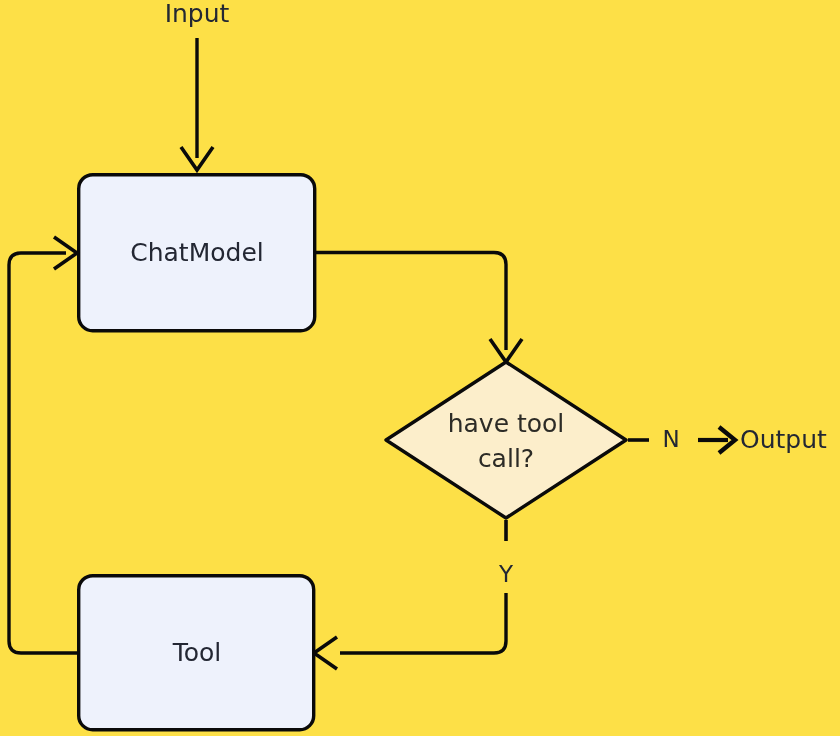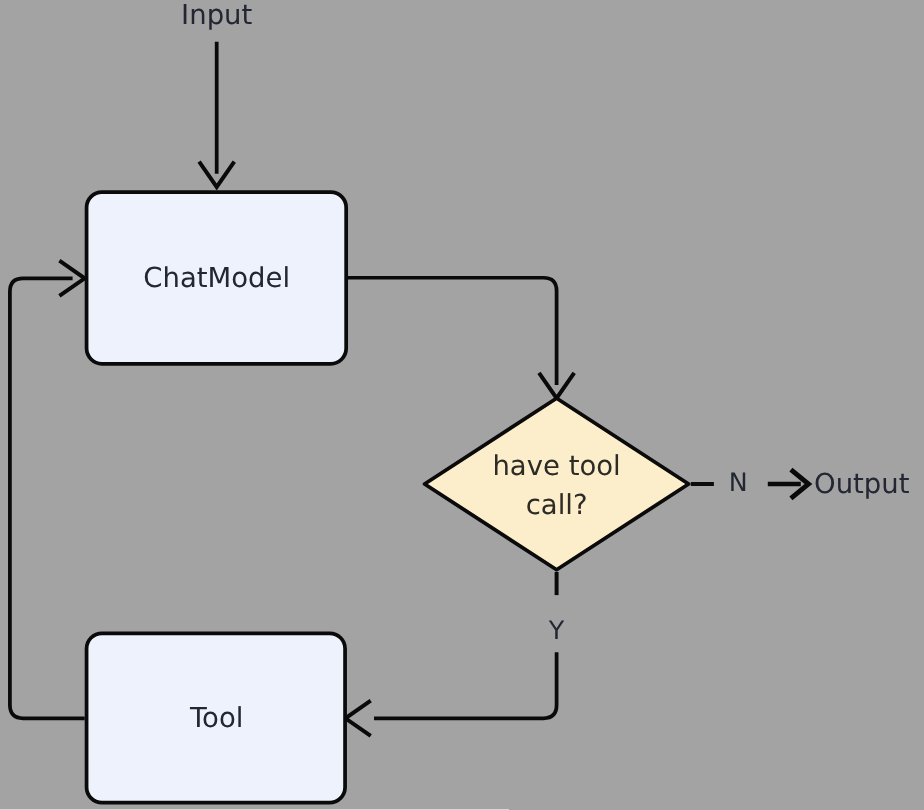--- a/index.html
+++ b/index.html
@@ -10,21 +10,21 @@
   body {
     width: 840px;
     height: 736px;
     overflow: hidden;
     font-family: "DejaVu Sans", "Liberation Sans", sans-serif;
   }
   #diagram-root {
     position: relative;
     width: 840px;
     height: 736px;
-    background: #a3a3a3;
+    background: #fde047;
   }
   svg#flowchart {
     display: block;
     width: 840px;
     height: 736px;
   }
   .node-shape {
     stroke: #0a0a0a;
     stroke-width: 3.4;
     stroke-linejoin: round;

